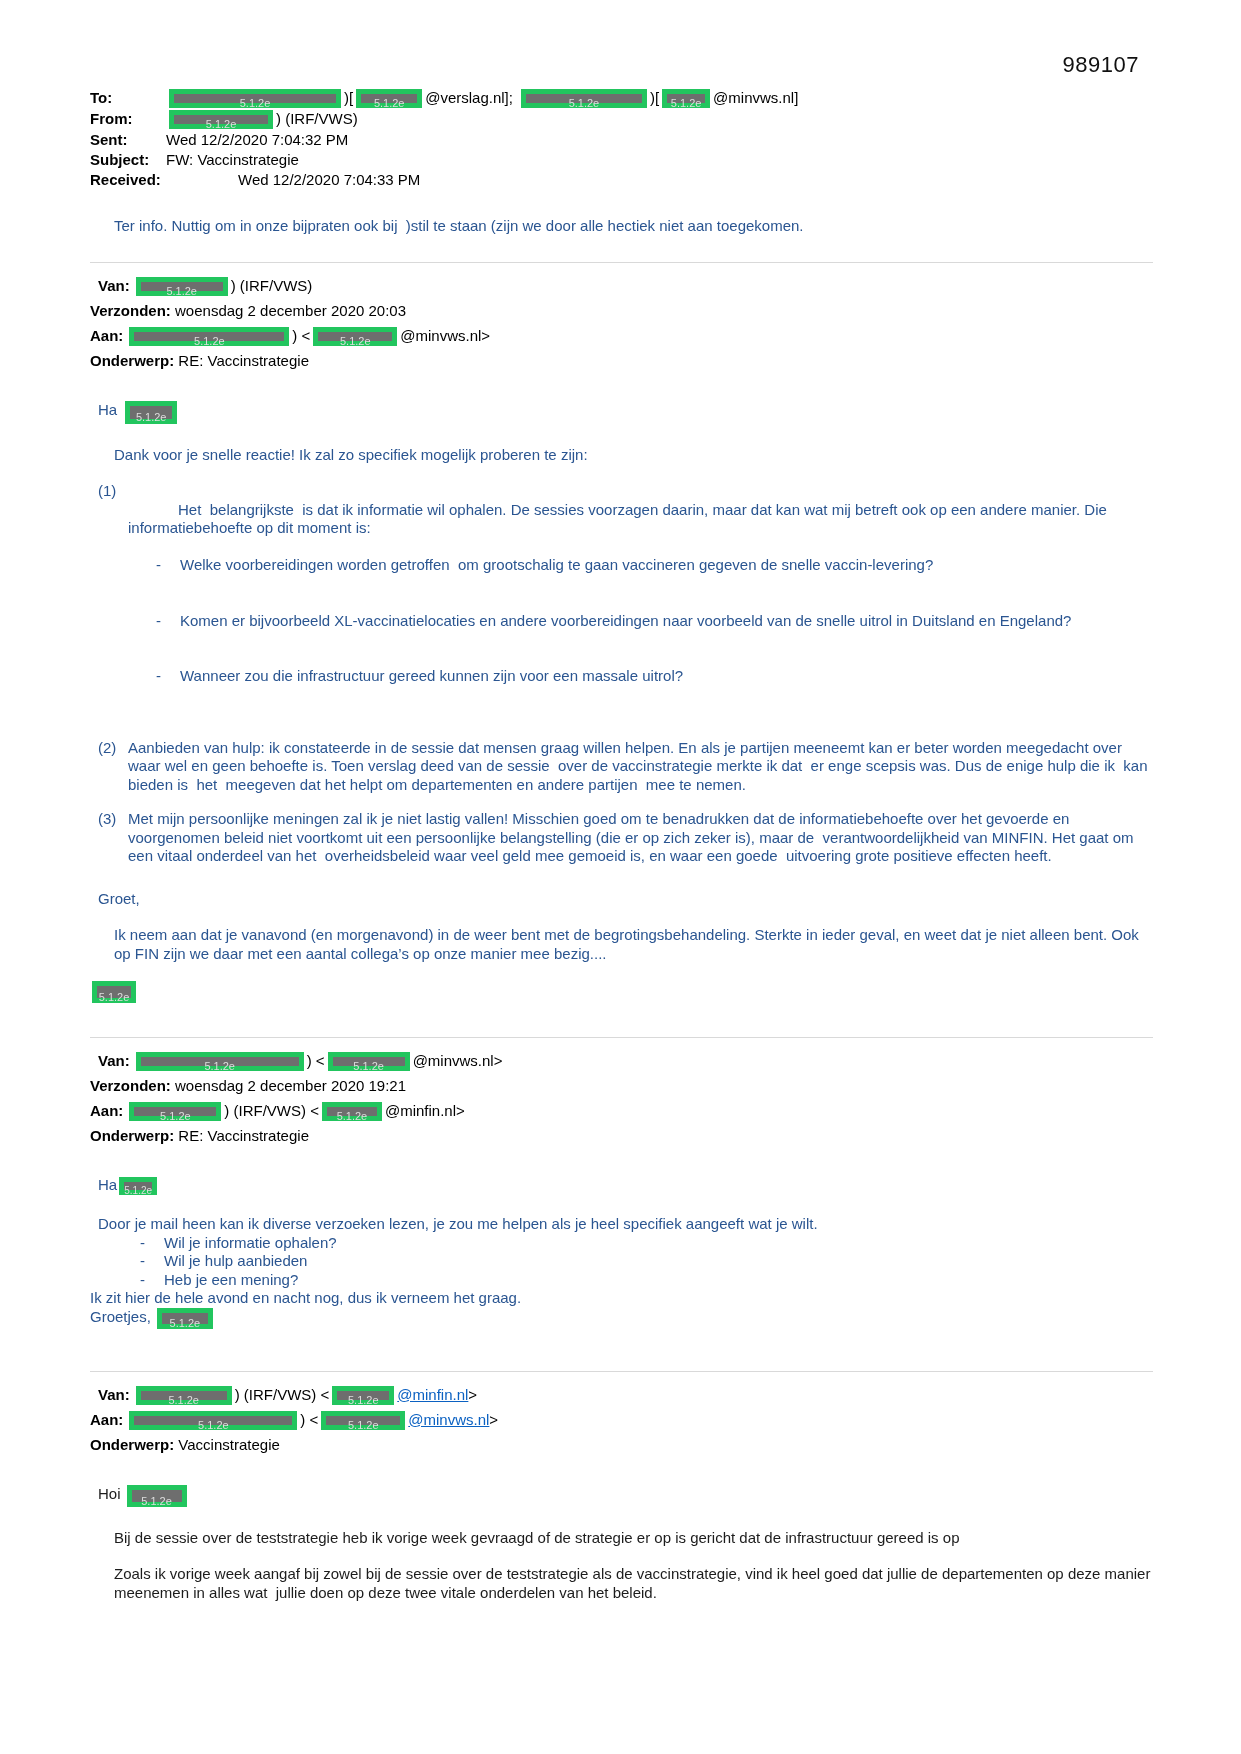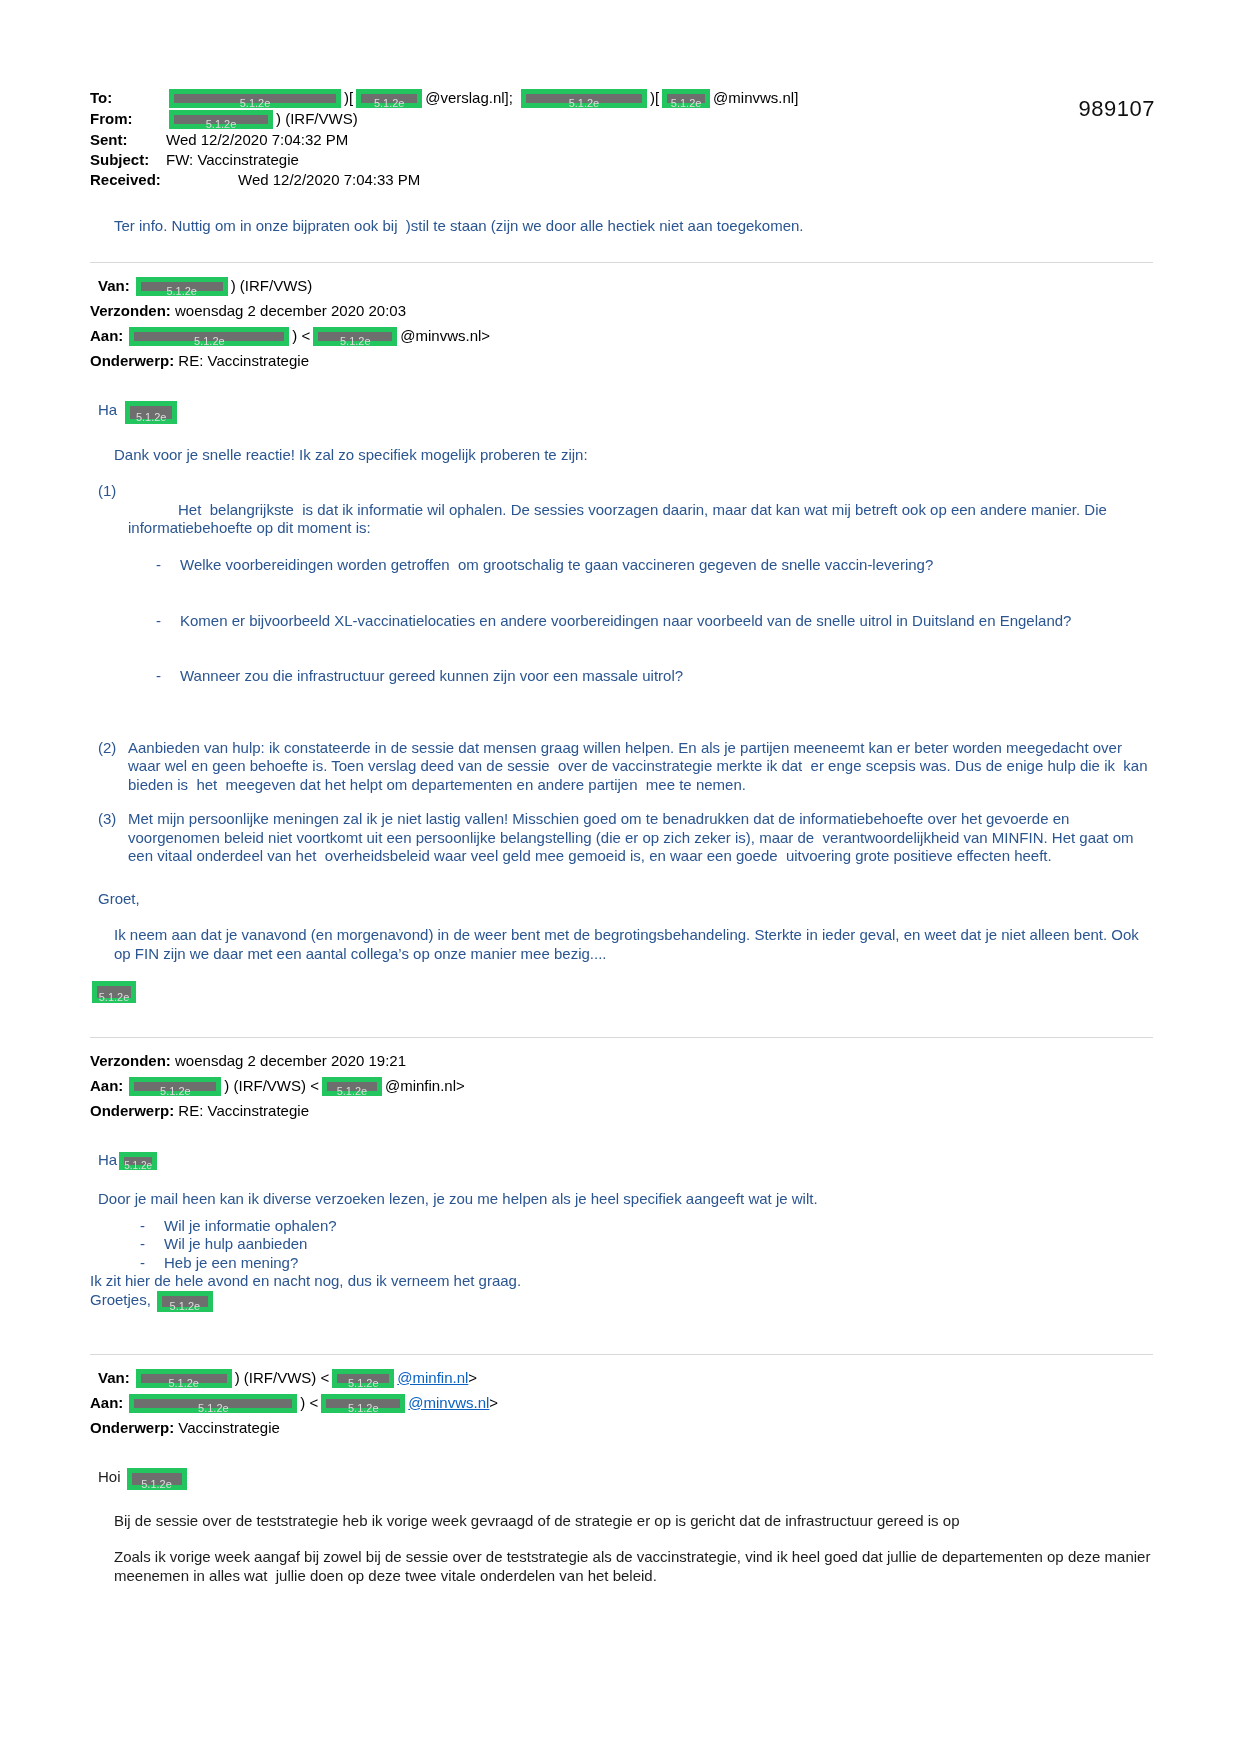--- a/index.html
+++ b/index.html
@@ -5,22 +5,22 @@
   html,body { margin:0; padding:0; background:#ffffff; }
   .page {
     position:relative;
     width:1241px; height:1754px;
     background:#ffffff;
     font-family:"Liberation Sans", sans-serif;
     color:#000;
     overflow:hidden;
   }
   .docnum {
-    position:absolute; top:52px; right:86px;
-    font-size:22px; color:#101010; letter-spacing:0.5px;margin-top:44px;
+    position:absolute; top:52px; right:102px;
+    font-size:22px; color:#101010; letter-spacing:0.5px;
   }
   .content { padding:88px 88px 0 90px; }
 
   
   .hrow { display:flex; font-size:15px; line-height:19px; margin-bottom:1px; align-items:flex-start; }
   .hlabel { font-weight:bold; flex:0 0 76px; white-space:pre-wrap; }
   .hval { white-space:pre-wrap; }
   .hval .pre { white-space:pre-wrap; }
   .indent-received { margin-left:72px; }
 
@@ -50,21 +50,21 @@
   .bodytext { font-size:15px; line-height:18.5px; white-space:pre-wrap; }
   .greeting { margin:28px 0 22px 8px; font-size:15px; }
   .para { margin:18px 0 18px 24px; }
   .nitem { display:flex; margin:16px 0 16px 8px; }
   .nnum { flex:0 0 30px; white-space:pre-wrap; }
   .nbody { flex:1; }
   .bullet { display:flex; margin-left:24px; }
   .bdash { flex:0 0 24px; padding-left:4px; }
   .btext { flex:1; white-space:pre-wrap; }
   .bullets2 { margin-left:46px; }
-  .tightline { margin:0 0 8px 8px; }
+  .tightline { margin:0 0 0 8px; }
   .closing-line { margin:24px 0 2px 8px; }
   .sig-box { margin-left:2px; }
 </style>
 </head>
 <body>
 
 <div class="page">
   <div class="docnum">989107</div>
 
   <div class="content">
@@ -126,20 +126,21 @@
       </div>
 
       <div class="bodytext blue closing-line">Groet,</div>
 
       <div class="bodytext blue para">Ik neem aan dat je vanavond (en morgenavond) in de weer bent met de begrotingsbehandeling. Sterkte in ieder geval, en weet dat je niet alleen bent. Ook op FIN zijn we daar met een aantal collega’s op onze manier mee bezig....</div>
       <div class="sig-box"><span class="redact" style="width:44px;height:22px;line-height:22px;margin-left:0">5.1.2e</span></div>
     </div>
 
     <hr class="sep" style="margin-top:34px">
     <div>
+      <div class="meta-row" style="margin-left:8px"><span class="mlabel">Van:</span><span class="redact" style="width:168px;margin-left:6px">5.1.2e</span><span class="pre">) &lt;</span><span class="redact" style="width:82px">5.1.2e</span><span class="pre">@minvws.nl&gt;</span></div>
       <div class="meta-row"><span class="mlabel">Verzonden:</span> <span>woensdag 2 december 2020 19:21</span></div>
       <div class="meta-row"><span class="mlabel">Aan:</span><span class="redact" style="width:92px;margin-left:6px">5.1.2e</span><span class="pre">) (IRF/VWS) &lt;</span><span class="redact" style="width:60px">5.1.2e</span><span class="pre">@minfin.nl&gt;</span></div>
       <div class="meta-row"><span class="mlabel">Onderwerp:</span> <span>RE: Vaccinstrategie</span></div>
 
       <div class="greeting blue" style="margin-bottom:20px"><span>Ha</span><span class="redact" style="width:38px;height:18px;line-height:18px;font-size:10px;margin-left:2px;vertical-align:-4px">5.1.2e</span></div>
 
       <div class="bodytext blue tightline">Door je mail heen kan ik diverse verzoeken lezen, je zou me helpen als je heel specifiek aangeeft wat je wilt.</div>
       <div class="bullets2">
         <div class="bullet bodytext blue" style="margin-left:0"><span class="bdash">-</span><span class="btext">Wil je informatie ophalen?</span></div>
         <div class="bullet bodytext blue" style="margin-left:0"><span class="bdash">-</span><span class="btext">Wil je hulp aanbieden</span></div>

